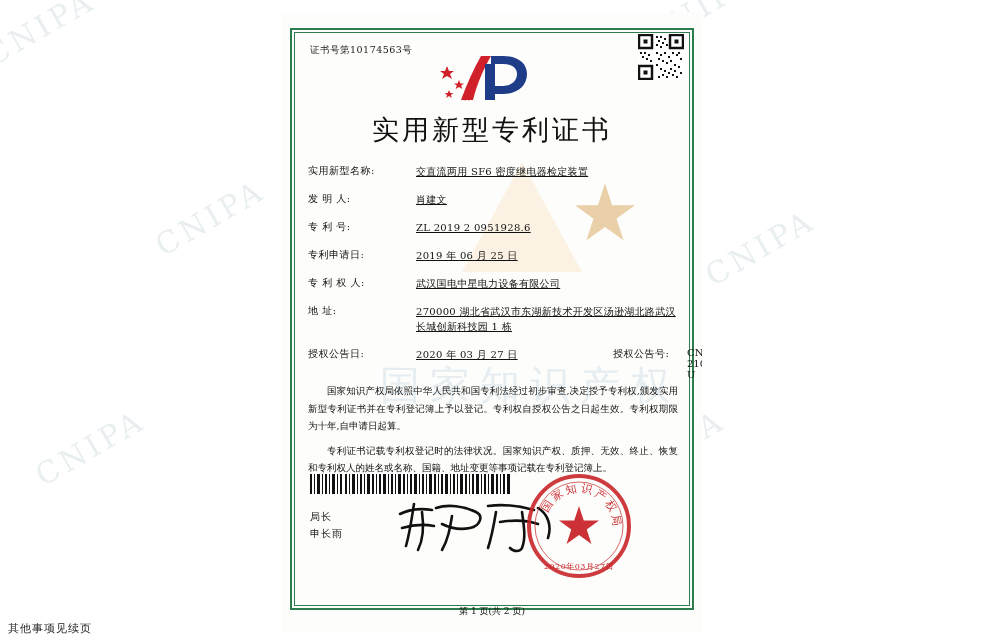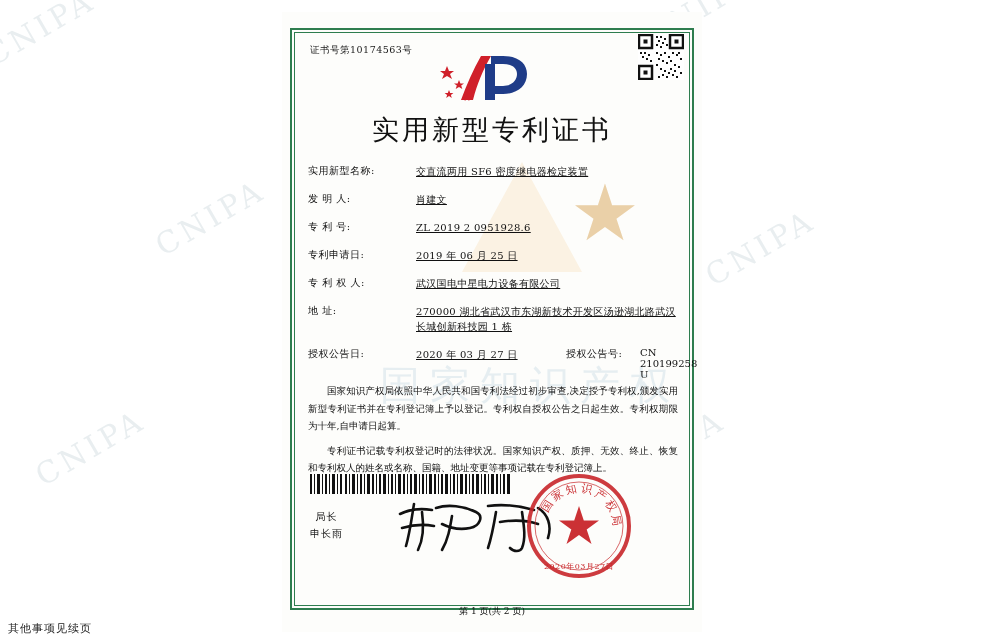--- a/index.html
+++ b/index.html
@@ -185,20 +185,21 @@
     letter-spacing: 0.3px;
     line-height: 1.5;
     text-decoration: underline;
   }
   .frow.split .fvalue { flex: 0 0 150px; }
   .flabel2 {
     width: 74px;
     flex: 0 0 74px;
     letter-spacing: 0.5px;
     white-space: nowrap;
+    margin-left: 47px;
   }
   .fvalue2 { flex: 1; }
   .addr-2 { display: block; }
 
   
   .paras {
     position: absolute;
     left: 26px;
     right: 24px;
     top: 370px;
@@ -222,21 +223,20 @@
   
   .sig-labels {
     position: absolute;
     left: 28px;
     top: 496px;
     font-size: 10px;
     line-height: 1.7;
     color: #111;
     font-family: "DejaVu Serif", "Liberation Serif", serif;
     letter-spacing: 1px;
-    text-align: center;
   }
   .sig-hand {
     position: absolute;
     left: 110px;
     top: 486px;
     width: 170px;
     height: 60px;
   }
 
   

